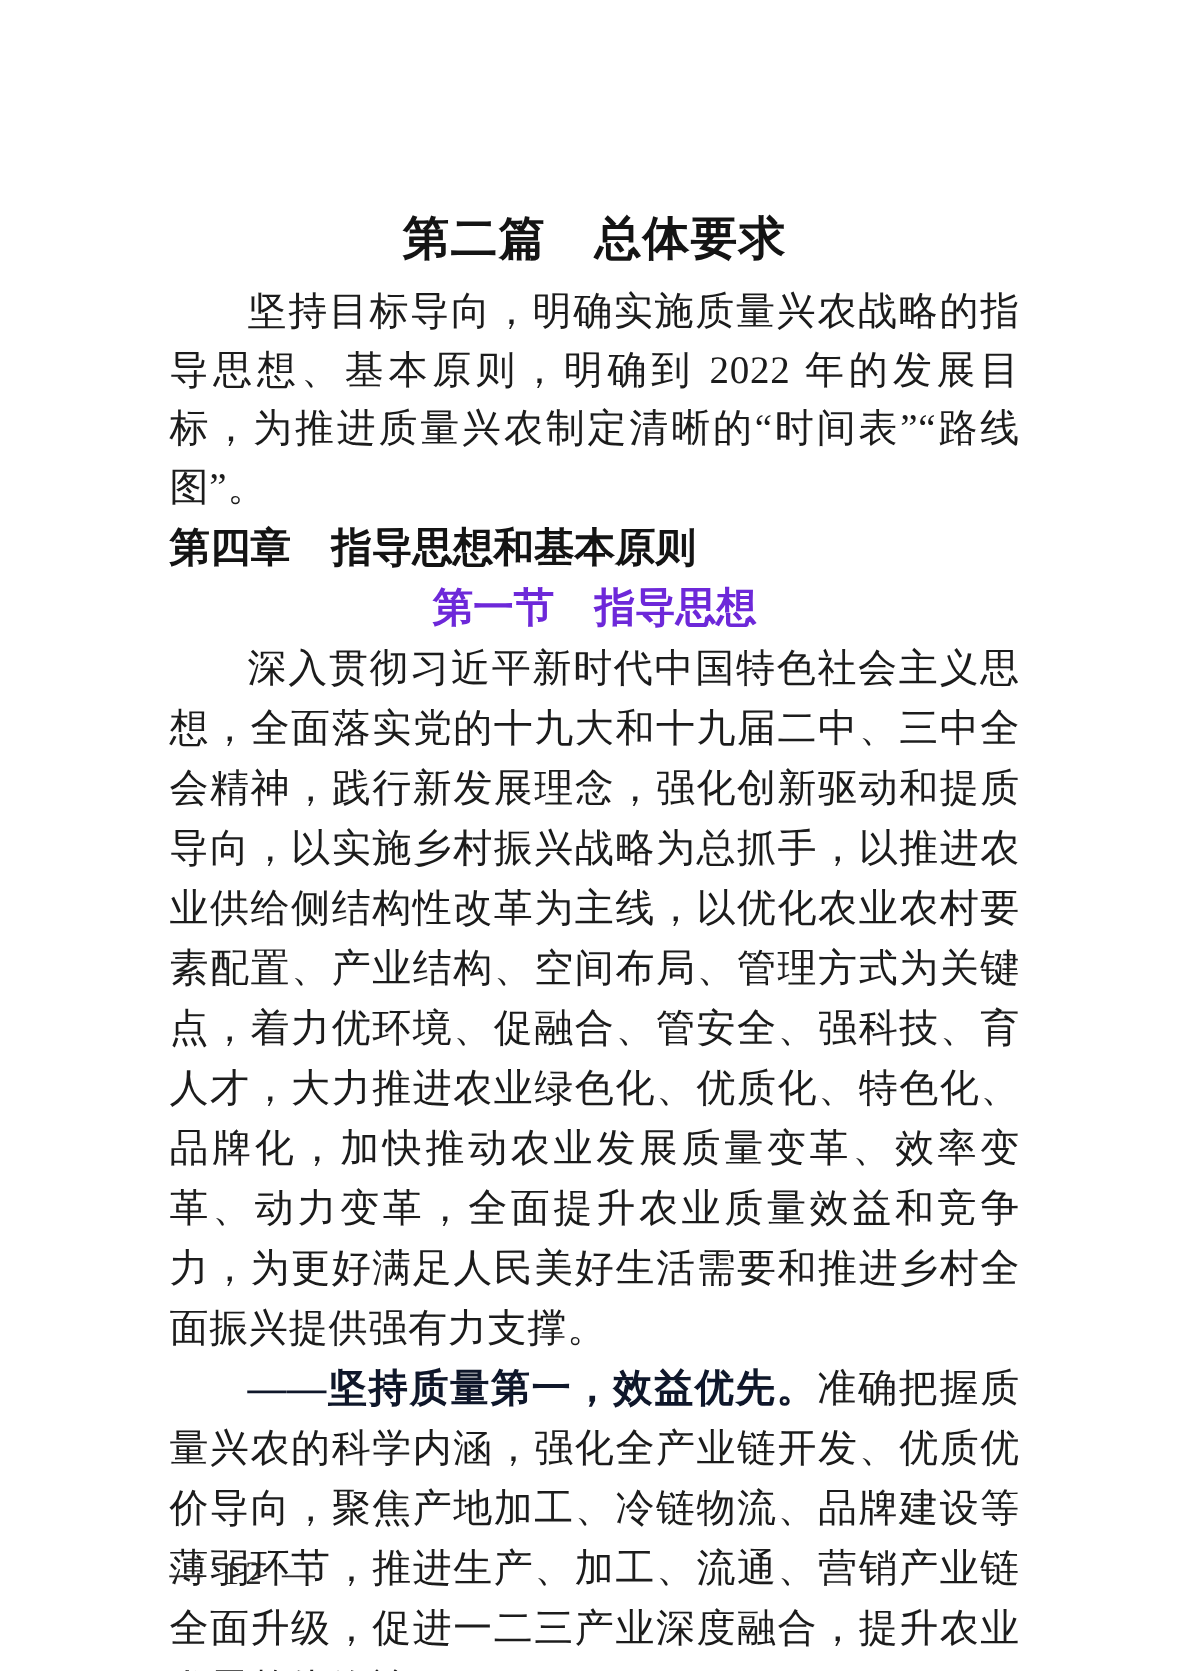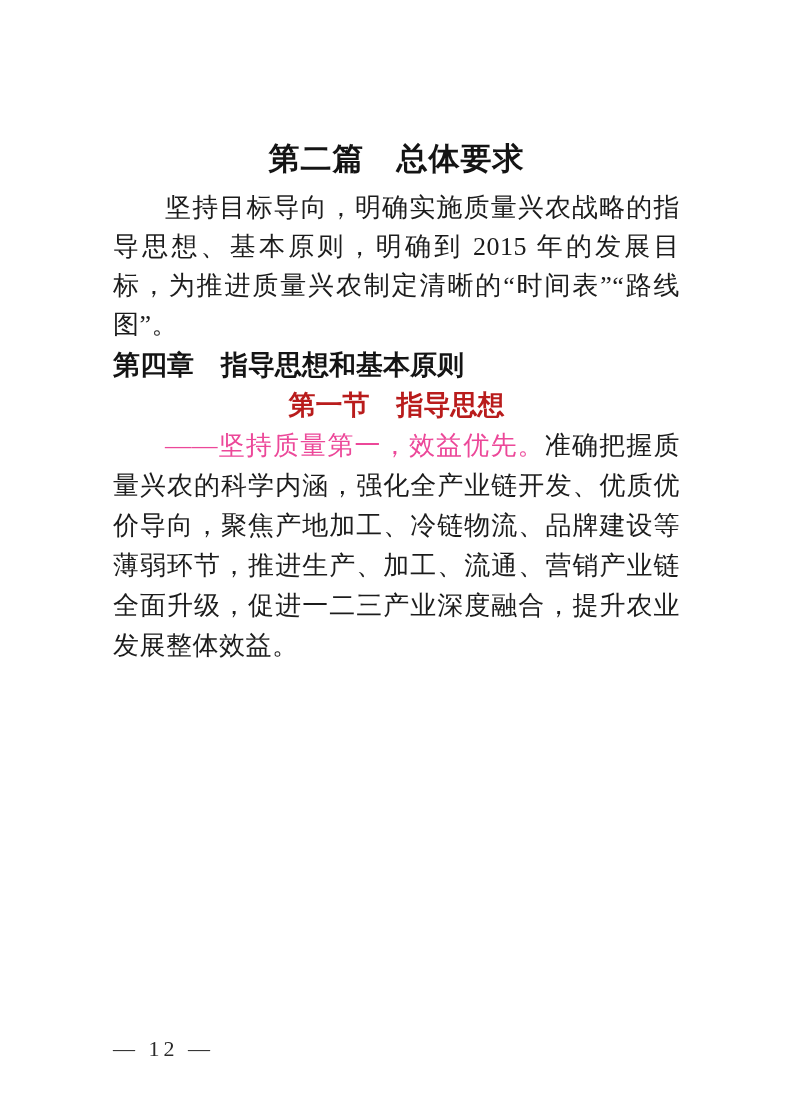--- a/index.html
+++ b/index.html
@@ -49,48 +49,49 @@
     margin: 2px 0 0 0;
     color: #141414;
   }
   .section-heading {
     font-family: "Liberation Serif", "DejaVu Serif", serif;
     font-weight: bold;
     font-size: 27px;
     line-height: 38px;
     text-align: center;
     margin: 2px 0 2px 0;
-    color: #b91c1c;
+    color: #6d28d9;
   }
   .principle-lead {
-    font-weight: normal;
-    color: #ec4899;
+    font-weight: bold;
+    color: #0f172a;
   }
   .page-footer {
     position: absolute;
     left: 113px;
     bottom: 52px;
     font-size: 22px;
     letter-spacing: 4px;
     color: #2a2a2a;
     font-family: "Liberation Serif", "DejaVu Serif", serif;
   }
 </style>
 </head>
 <body>
 
 <div class="page">
 
   <h1 class="doc-title">第二篇　总体要求</h1>
 
-  <p class="body-para intro-para">坚持目标导向，明确实施质量兴农战略的指导思想、基本原则，明确到 2015 年的发展目标，为推进质量兴农制定清晰的“时间表”“路线图”。</p>
+  <p class="body-para intro-para">坚持目标导向，明确实施质量兴农战略的指导思想、基本原则，明确到 2022 年的发展目标，为推进质量兴农制定清晰的“时间表”“路线图”。</p>
 
   <h2 class="chapter-heading">第四章　指导思想和基本原则</h2>
 
   <h3 class="section-heading">第一节　指导思想</h3>
 
+  <p class="body-para">深入贯彻习近平新时代中国特色社会主义思想，全面落实党的十九大和十九届二中、三中全会精神，践行新发展理念，强化创新驱动和提质导向，以实施乡村振兴战略为总抓手，以推进农业供给侧结构性改革为主线，以优化农业农村要素配置、产业结构、空间布局、管理方式为关键点，着力优环境、促融合、管安全、强科技、育人才，大力推进农业绿色化、优质化、特色化、品牌化，加快推动农业发展质量变革、效率变革、动力变革，全面提升农业质量效益和竞争力，为更好满足人民美好生活需要和推进乡村全面振兴提供强有力支撑。</p>
 
 
   <p class="body-para"><span class="principle-lead">——坚持质量第一，效益优先。</span><span>准确把握质量兴农的科学内涵，强化全产业链开发、优质优价导向，聚焦产地加工、冷链物流、品牌建设等薄弱环节，推进生产、加工、流通、营销产业链全面升级，促进一二三产业深度融合，提升农业发展整体效益。</span></p>
 
   <div class="page-footer">— 12 —</div>
 
 </div>
 
 </body></html>

